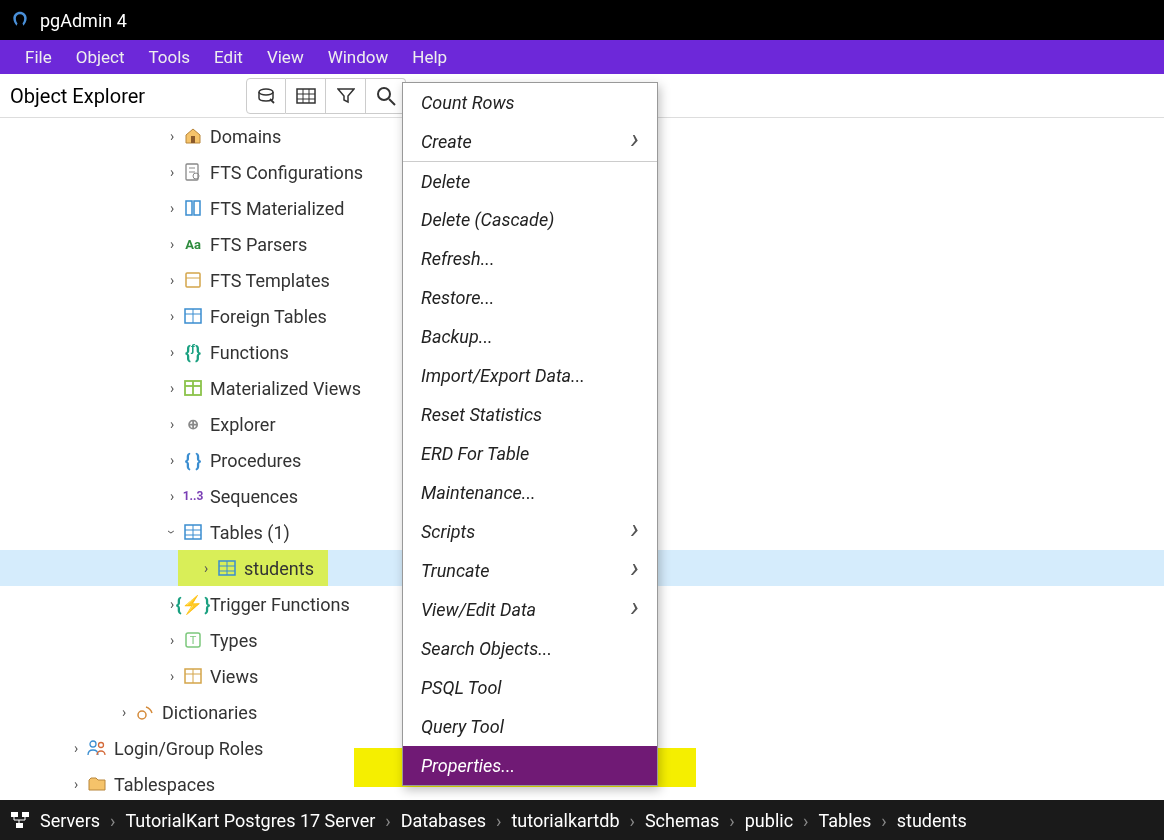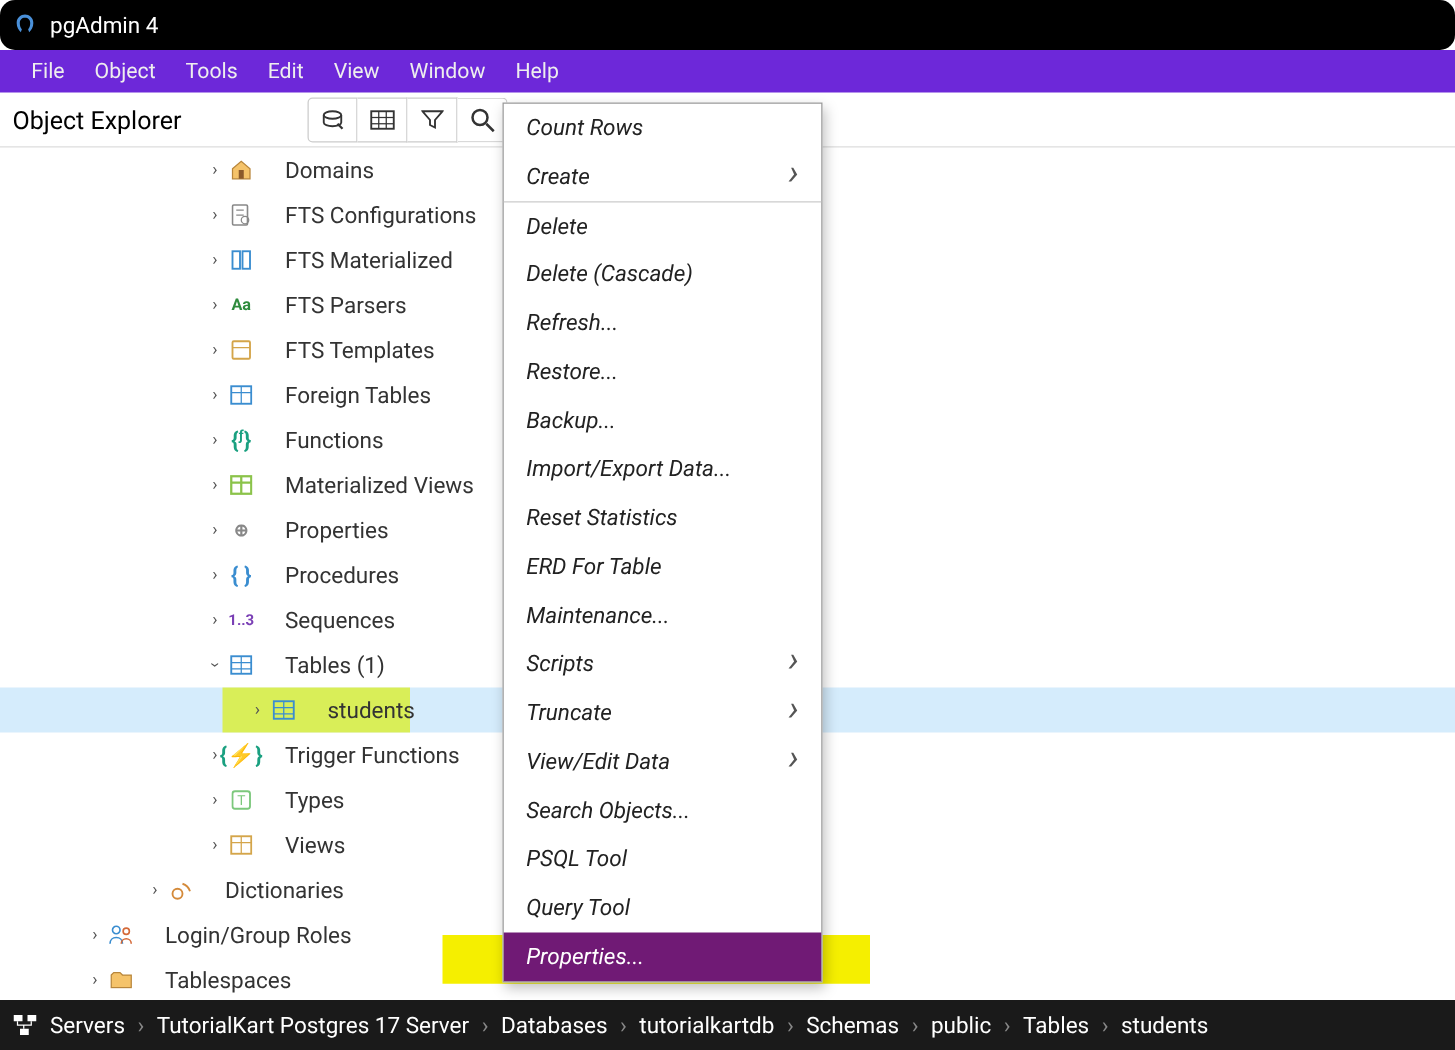--- a/index.html
+++ b/index.html
@@ -14,21 +14,20 @@
 }
 .titlebar {
   background: #000;
   color: #fff;
   height: 40px;
   display: flex;
   align-items: center;
   padding-left: 10px;
   gap: 10px;
   font-size: 18px;
-  border-radius: 12px;
 }
 .titlebar .elephant {
   width: 20px; height: 20px;
 }
 .menubar {
   background: #6d28d9;
   color: #eee;
   height: 34px;
   display: flex;
   align-items: center;
@@ -78,21 +77,21 @@
   padding-left: 0;
   white-space: nowrap;
 }
 .tree-row.selected {
   background: #d5ecfc;
 }
 .tree-row .chev {
   width: 20px; text-align: center; color: #555; font-size:14px;
 }
 .tree-row .icon {
-  width: 22px; display: inline-flex; justify-content:center; margin-right:24px;
+  width: 22px; display: inline-flex; justify-content:center; margin-right:6px;
 }
 .hl-box {
   position:absolute;
   background: rgba(220,240,0,0.65);
   pointer-events:none;
 }
 .context-menu {
   position: absolute;
   left: 402px;
   top: 82px;
@@ -268,21 +267,21 @@
           <rect x="1" y="1" width="16" height="14" fill="none" stroke="#8bc34a" stroke-width="1.8"></rect>
           <line x1="1" y1="6" x2="17" y2="6" stroke="#8bc34a" stroke-width="1.8"></line>
           <line x1="9" y1="1" x2="9" y2="15" stroke="#8bc34a" stroke-width="1.8"></line>
         </svg>
       </span>
     <span>Materialized Views</span>
   </div>
   <div class="tree-row" style="padding-left:162px">
     <span class="chev">›</span>
     <span class="icon" style="color:#888;font-weight:bold;font-size:14px;">⊕</span>
-    <span>Properties</span>
+    <span>Explorer</span>
   </div>
   <div class="tree-row" style="padding-left:162px">
     <span class="chev">›</span>
     <span class="icon" style="color:#3a8dd0;font-weight:bold;">{ }</span>
     <span>Procedures</span>
   </div>
   <div class="tree-row" style="padding-left:162px">
     <span class="chev">›</span>
     <span class="icon" style="color:#7a3fb5;font-weight:bold;font-size:12px;">1..3</span>
     <span>Sequences</span>

